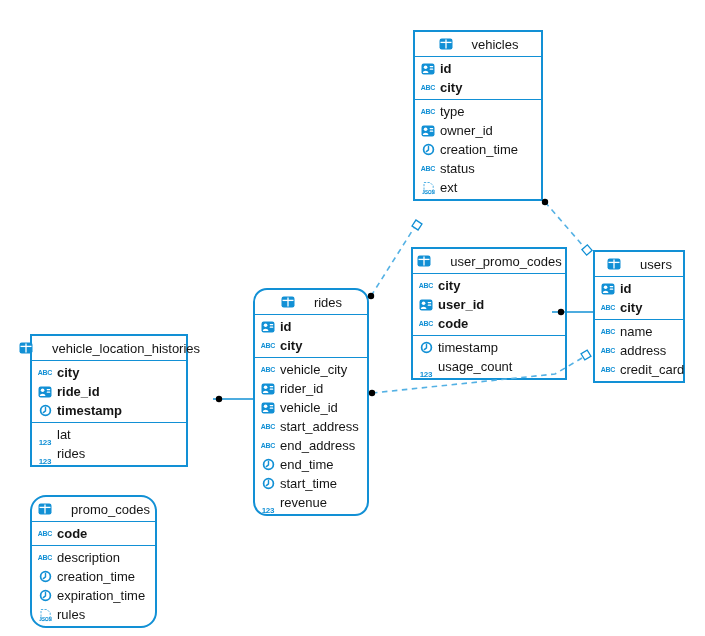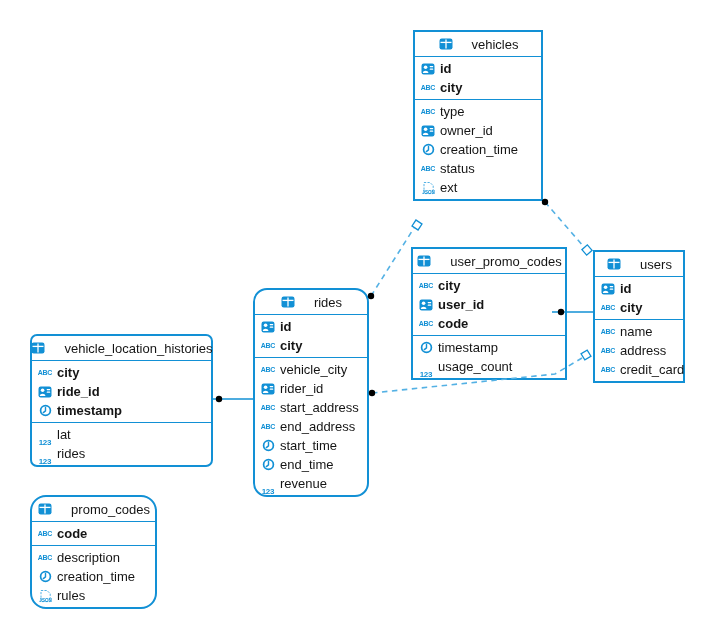--- a/index.html
+++ b/index.html
@@ -285,57 +285,69 @@
               <circle cx="4.6" cy="4.2" r="1.8" fill="#fff"></circle>
               <path d="M1.8 9.9 C1.8 6.9 7.4 6.9 7.4 9.9 Z" fill="#fff"></path>
               <rect x="8.7" y="2.9" width="3.5" height="1.3" rx="0.4" fill="#fff"></rect>
               <rect x="8.7" y="5.5" width="3.5" height="1.3" rx="0.4" fill="#fff"></rect>
             </svg>
           </span>
           <span class="lbl">rider_id</span>
         </div>
         <div class="row">
           <span class="icon">
+            <svg width="14" height="12" viewBox="0 0 14 12">
+              <rect x="0.5" y="0.5" width="13" height="11" rx="2.2" fill="#1290d5"></rect>
+              <circle cx="4.6" cy="4.2" r="1.8" fill="#fff"></circle>
+              <path d="M1.8 9.9 C1.8 6.9 7.4 6.9 7.4 9.9 Z" fill="#fff"></path>
+              <rect x="8.7" y="2.9" width="3.5" height="1.3" rx="0.4" fill="#fff"></rect>
+              <rect x="8.7" y="5.5" width="3.5" height="1.3" rx="0.4" fill="#fff"></rect>
+            </svg>
+          </span>
+          <span class="lbl">vehicle_id</span>
+        </div>
+        <div class="row">
+          <span class="icon">
             <span class="glyph">ABC</span>
           </span>
           <span class="lbl">start_address</span>
         </div>
         <div class="row">
           <span class="icon">
             <span class="glyph">ABC</span>
           </span>
           <span class="lbl">end_address</span>
         </div>
         <div class="row">
           <span class="icon">
             <svg width="13" height="13" viewBox="0 0 13 13">
               <circle cx="6.5" cy="6.5" r="4.9" fill="none" stroke="#1290d5" stroke-width="1.7"></circle>
               <path d="M6.5 6.9 L6.5 3.5 M6.5 6.9 L4.3 8.6" stroke="#1290d5" stroke-width="1.4" fill="none" stroke-linecap="round"></path>
             </svg>
           </span>
+          <span class="lbl">end_time</span>
+        </div>
+        <div class="row">
+          <span class="icon">
+            <svg width="13" height="13" viewBox="0 0 13 13">
+              <circle cx="6.5" cy="6.5" r="4.9" fill="none" stroke="#1290d5" stroke-width="1.7"></circle>
+              <path d="M6.5 6.9 L6.5 3.5 M6.5 6.9 L4.3 8.6" stroke="#1290d5" stroke-width="1.4" fill="none" stroke-linecap="round"></path>
+            </svg>
+          </span>
           <span class="lbl">start_time</span>
         </div>
         <div class="row">
           <span class="icon">
-            <svg width="13" height="13" viewBox="0 0 13 13">
-              <circle cx="6.5" cy="6.5" r="4.9" fill="none" stroke="#1290d5" stroke-width="1.7"></circle>
-              <path d="M6.5 6.9 L6.5 3.5 M6.5 6.9 L4.3 8.6" stroke="#1290d5" stroke-width="1.4" fill="none" stroke-linecap="round"></path>
-            </svg>
-          </span>
-          <span class="lbl">end_time</span>
-        </div>
-        <div class="row">
-          <span class="icon">
             <span class="glyph n">123</span>
           </span>
           <span class="lbl">revenue</span>
         </div>
       </div>
     </div>
-    <div class="tbl" style="left: 30px; top: 334px; width: 183px; border-radius: 7px;">
+    <div class="tbl" style="left: 30px; top: 334px; width: 158px;">
       <div class="hdr">
         <span class="icon">
           <svg width="14" height="12" viewBox="0 0 14 12">
             <rect x="0.5" y="0.5" width="13" height="11" rx="2.2" fill="#1290d5"></rect>
             <line x1="1.5" y1="4.4" x2="12.5" y2="4.4" stroke="#fff" stroke-width="1.3"></line>
             <line x1="7" y1="1.5" x2="7" y2="10.5" stroke="#fff" stroke-width="1.3"></line>
           </svg>
         </span>
         <span class="tname">vehicle_location_histories</span>
       </div>
@@ -410,20 +422,29 @@
           <span class="lbl">description</span>
         </div>
         <div class="row">
           <span class="icon">
             <svg width="13" height="13" viewBox="0 0 13 13">
               <circle cx="6.5" cy="6.5" r="4.9" fill="none" stroke="#1290d5" stroke-width="1.7"></circle>
               <path d="M6.5 6.9 L6.5 3.5 M6.5 6.9 L4.3 8.6" stroke="#1290d5" stroke-width="1.4" fill="none" stroke-linecap="round"></path>
             </svg>
           </span>
           <span class="lbl">creation_time</span>
+        </div>
+        <div class="row">
+          <span class="icon">
+            <svg width="13" height="13" viewBox="0 0 13 13">
+              <circle cx="6.5" cy="6.5" r="4.9" fill="none" stroke="#1290d5" stroke-width="1.7"></circle>
+              <path d="M6.5 6.9 L6.5 3.5 M6.5 6.9 L4.3 8.6" stroke="#1290d5" stroke-width="1.4" fill="none" stroke-linecap="round"></path>
+            </svg>
+          </span>
+          <span class="lbl">expiration_time</span>
         </div>
         <div class="row">
           <span class="icon">
             <svg width="13" height="14" viewBox="0 0 13 14">
               <path d="M2 1.5 h6 l3.2 3.2 V12.6 H2 Z" fill="#fff" stroke="#54b1e4" stroke-width="1" stroke-dasharray="2.2 1.3"></path>
               <text x="6.6" y="12.7" font-size="4.6" font-weight="bold" fill="#1290d5" text-anchor="middle" font-family="Liberation Sans, sans-serif">JSON</text>
             </svg>
           </span>
           <span class="lbl">rules</span>
         </div>

